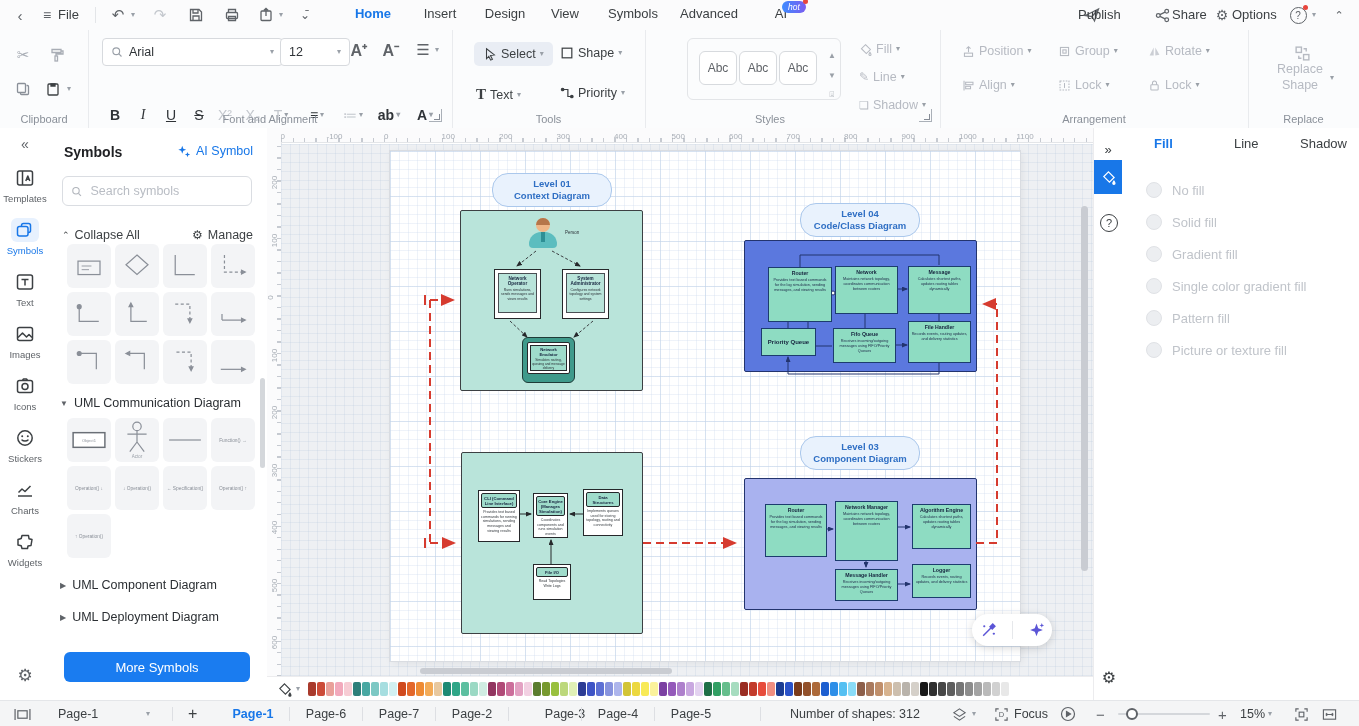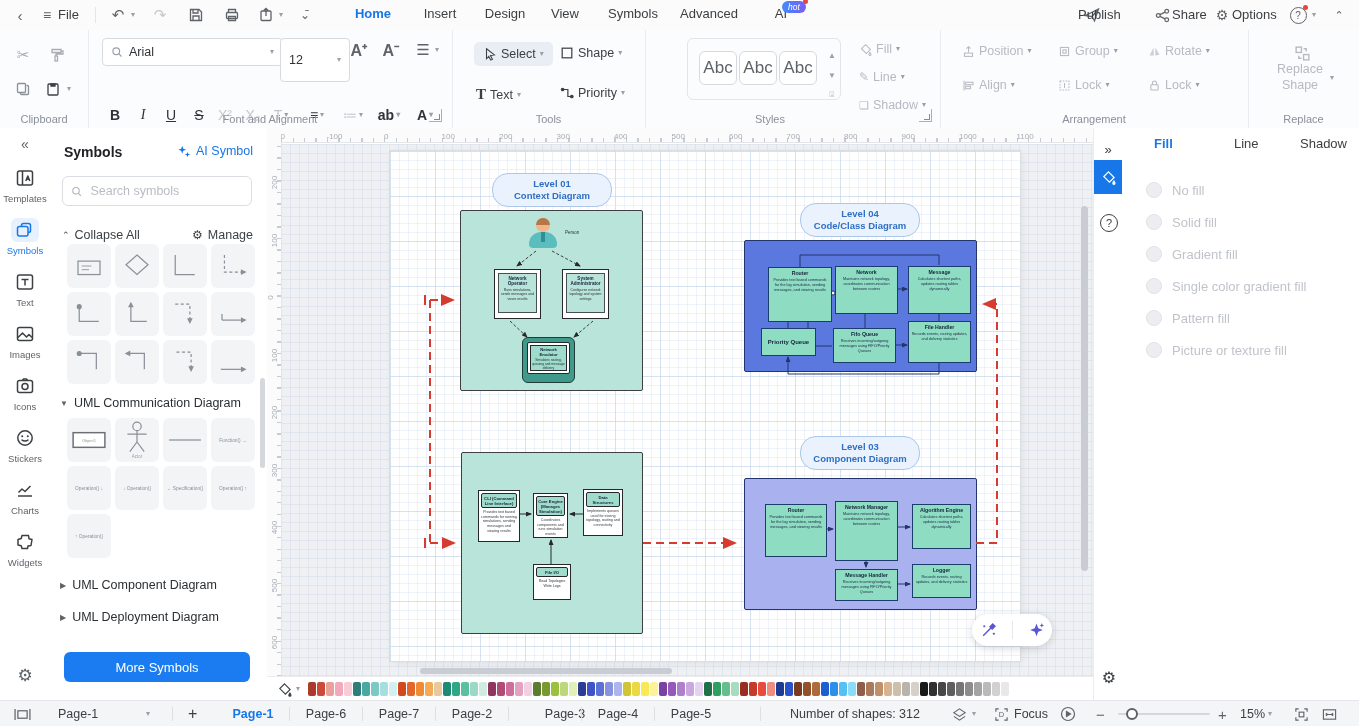--- a/index.html
+++ b/index.html
@@ -22,21 +22,21 @@
   
   .ribbon{position:absolute;left:0;top:30px;width:1359px;height:98px;background:#fbfcfd;border-bottom:1px solid #e4e6e9}
   .rgroup{position:absolute;top:0;height:98px;border-right:1px solid #e9ebee}
   .rlabel{position:absolute;bottom:3px;left:0;right:0;text-align:center;font-size:11px;color:#8a9099}
   .ribtn{position:absolute;display:flex;align-items:center;gap:4px;color:#3c4043;font-size:12.5px;cursor:pointer}
   .ribtn.dis{color:#b6bac2}
   .caret{font-size:8px;color:#9aa0a8;line-height:1}
   .selbox{position:absolute;border:1px solid #d7dade;border-radius:4px;background:#fff;display:flex;align-items:center;font-size:12.5px;color:#2f3337;cursor:pointer}
   .fmt{position:absolute;top:72px;height:26px;display:flex;align-items:center;justify-content:center;font-size:14px;cursor:pointer;color:#2f3337}
   .abc{position:absolute;width:36px;height:32px;border:1px solid #d7dade;border-radius:6px;background:#fff;
-       display:flex;align-items:center;justify-content:center;font-size:17px;color:#5f6368;cursor:pointer}
+       display:flex;align-items:center;justify-content:center;font-size:12px;color:#5f6368;cursor:pointer}
   .expander{position:absolute;width:12px;height:12px;border:1px solid #aab0b8;border-top:none;border-left:none;cursor:pointer}
   .expander::after{content:"";position:absolute;right:1px;bottom:1px;width:5px;height:5px;border-right:1.5px solid #868c96;border-bottom:1.5px solid #868c96}
   
   .iconrail{position:absolute;left:0;top:128px;width:50px;height:572px;background:#fff;border-right:1px solid #ececee}
   .rail-item{width:50px;padding:6px 0 8px;display:flex;flex-direction:column;align-items:center;gap:3px;cursor:pointer;color:#3c4043}
   .rail-item .ric{width:28px;height:24px;display:flex;align-items:center;justify-content:center;border-radius:6px}
   .rail-item .rlb{font-size:9.5px;color:#5f6368}
   .rail-item.active .ric{background:#e7f1fe}
   .rail-item.active{color:#1877e8}
   .rail-item.active .rlb{color:#1877e8}
@@ -226,21 +226,21 @@
 
   <div class="rgroup" style="left:88px;width:364px">
     <div class="selbox" style="left:14px;top:8px;width:163px;height:26px;padding:0 8px;gap:6px">
       <svg width="12" height="12" viewBox="0 0 16 16" fill="none" stroke="#9aa0a8" stroke-width="1.5">
           <circle cx="7" cy="7" r="4.5"></circle>
           <path d="M10.5 10.5L14 14"></path>
         </svg>
       <span style="flex:1">Arial</span>
         <span class="caret">▾</span>
     </div>
-    <div class="selbox" style="left:192px;top:8px;width:52px;height:26px;padding:8px 8px">
+    <div class="selbox" style="left:192px;top:8px;width:52px;height:26px;padding:0 8px">
       <span style="flex:1">12</span>
         <span class="caret">▾</span>
     </div>
     <span class="tbi" style="left:258px;top:5px;width:26px;font-size:16px;font-weight:bold">A⁺</span>
     <span class="tbi" style="left:290px;top:5px;width:26px;font-size:16px;font-weight:bold">A⁻</span>
     <span class="tbi" style="left:322px;top:5px;width:26px;font-size:15px">☰</span>
     <span class="tbi" style="left:344px;top:5px;width:10px">
         <span class="caret">▾</span>
       </span>
     <div>

